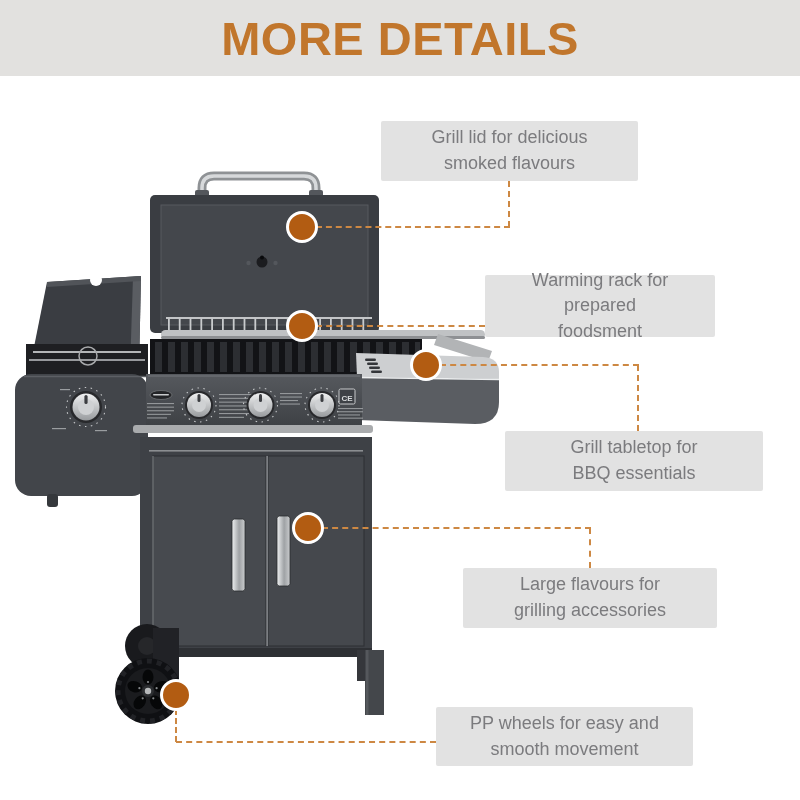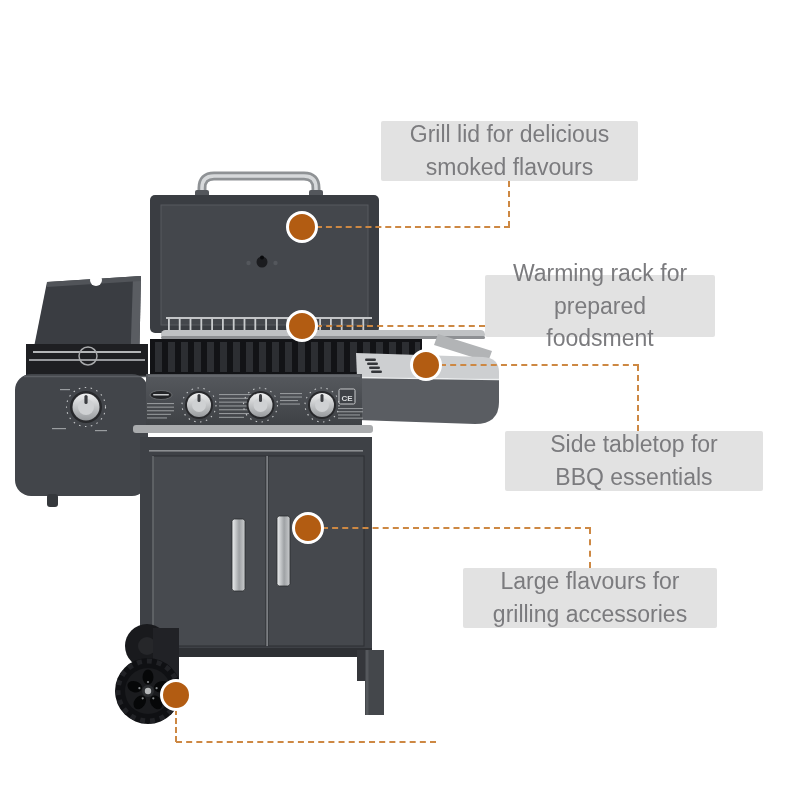--- a/index.html
+++ b/index.html
@@ -3,21 +3,21 @@
 <meta charset="utf-8">
 <style>
   html,body{margin:0;padding:0;background:#fff;}
   .page{position:relative;width:800px;height:800px;background:#ffffff;overflow:hidden;
         font-family:"Liberation Sans", sans-serif;}
   
   .hdr{position:absolute;left:0;top:0;width:800px;height:76px;background:#e2e1df;
        display:flex;align-items:center;justify-content:center;}
   .hdr h1{margin:0;font-size:47px;font-weight:bold;color:#c1762c;letter-spacing:.5px;}
   
-  .callout{position:absolute;background:#e2e2e2;color:#7b7b7e;font-size:23px;line-height:1.42;
+  .callout{position:absolute;background:#e2e2e2;color:#7b7b7e;font-size:18px;line-height:1.42;
            display:flex;align-items:center;justify-content:center;text-align:center;
            white-space:pre-line;border-radius:2px;padding:0 16px;box-sizing:border-box;}
   .co1{left:381px;top:121px;width:257px;height:60px;}
   .co2{left:485px;top:275px;width:230px;height:62px;}
   .co3{left:505px;top:431px;width:258px;height:60px;}
   .co4{left:463px;top:568px;width:254px;height:60px;}
   .co5{left:436px;top:707px;width:257px;height:59px;}
   
   .marker{position:absolute;width:26px;height:26px;border-radius:50%;background:#b25c12;
           border:3px solid #ffffff;box-sizing:content-box;}
@@ -39,20 +39,23 @@
   .s4b{left:589px;top:528px;height:40px;}
   .s5a{left:175px;top:709px;height:33px;}
   .s5b{left:176px;top:741px;width:260px;}
   svg.grill{position:absolute;left:0;top:0;}
 </style>
 </head>
 <body>
 
 <div class="page">
 
+  <header class="hdr">
+    <h1>MORE DETAILS</h1>
+  </header>
 
   <svg class="grill" width="800" height="800" viewBox="0 0 800 800">
     <defs>
       <linearGradient id="knobGrad" x1="0" y1="0" x2="0" y2="1">
         <stop offset="0" stop-color="#f0f1f2"></stop>
           <stop offset="1" stop-color="#989b9e"></stop>
       </linearGradient>
       <linearGradient id="chromeV" x1="0" y1="0" x2="1" y2="0">
         <stop offset="0" stop-color="#eef0f1"></stop>
           <stop offset=".55" stop-color="#9fa2a5"></stop>
@@ -256,18 +259,20 @@
   <div class="marker m1"></div>
   <div class="marker m2"></div>
   <div class="marker m3"></div>
   <div class="marker m4"></div>
   <div class="marker m5"></div>
 
   <div class="callout co1">Grill lid for delicious
 smoked flavours</div>
   <div class="callout co2">Warming rack for prepared
 foodsment</div>
-  <div class="callout co3">Side tabletop for
+  <div class="callout co3">Grill tabletop for
 BBQ essentials</div>
   <div class="callout co4">Large flavours for
 grilling accessories</div>
+  <div class="callout co5">PP wheels for easy and
+smooth movement</div>
 
 </div>
 
 </body></html>

